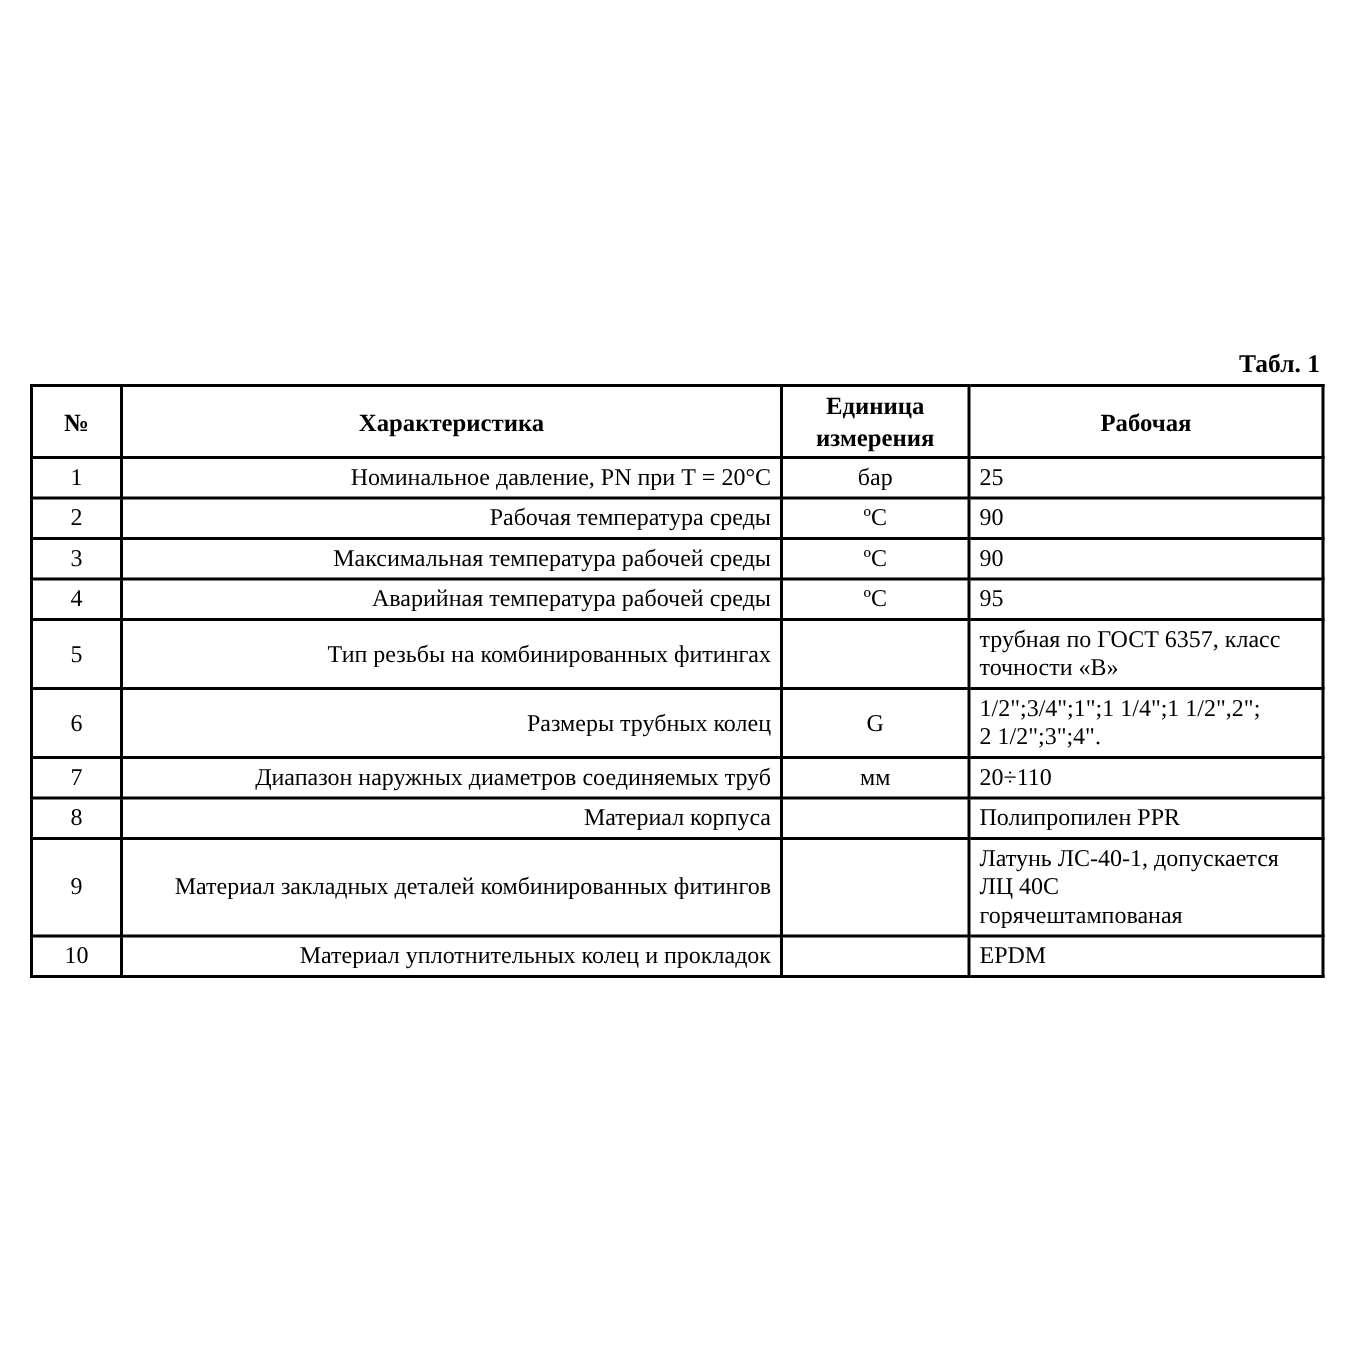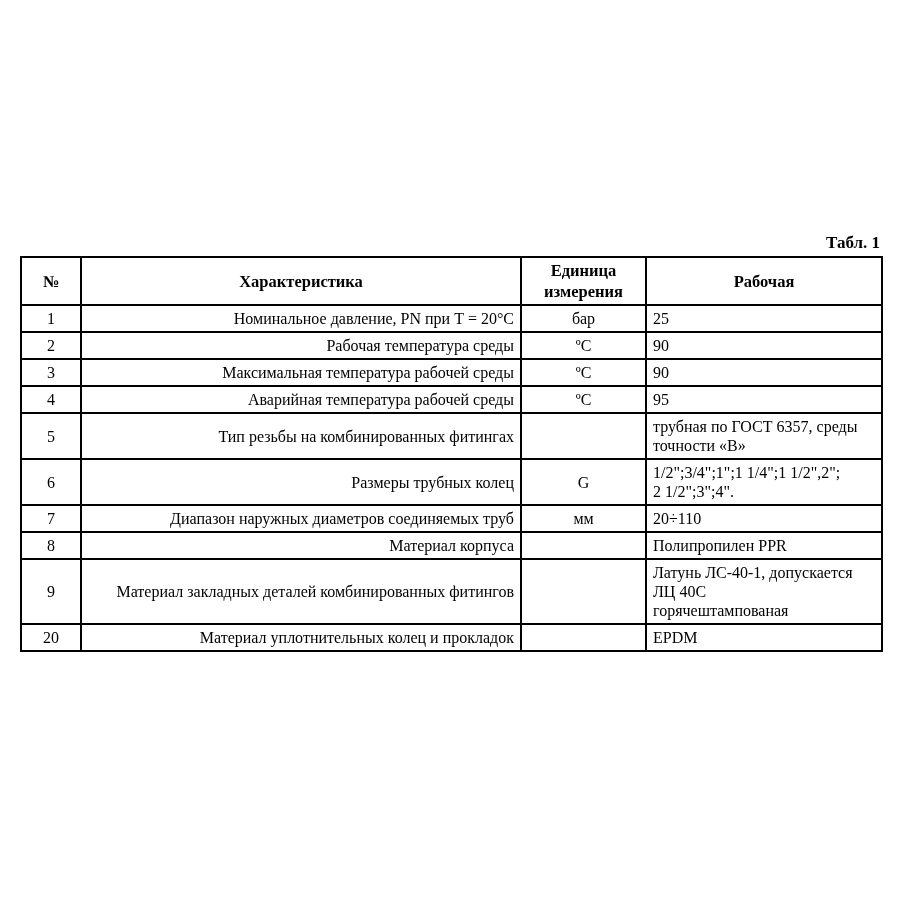--- a/index.html
+++ b/index.html
@@ -118,21 +118,21 @@
         <tr class="row-single">
           <td class="cell-num">4</td>
           <td class="cell-char">Аварийная температура рабочей среды</td>
           <td class="cell-unit">ºС</td>
           <td class="cell-val">95</td>
         </tr>
         <tr>
           <td class="cell-num">5</td>
           <td class="cell-char">Тип резьбы  на комбинированных фитингах</td>
           <td class="cell-unit"></td>
-          <td class="cell-val">трубная по ГОСТ 6357, среды
+          <td class="cell-val">трубная по ГОСТ 6357, класс
 точности «В»</td>
         </tr>
         <tr>
           <td class="cell-num">6</td>
           <td class="cell-char">Размеры трубных колец</td>
           <td class="cell-unit">G</td>
           <td class="cell-val">1/2";3/4";1";1 1/4";1 1/2",2";
 2 1/2";3";4".</td>
         </tr>
         <tr class="row-single">
@@ -149,21 +149,21 @@
         </tr>
         <tr>
           <td class="cell-num">9</td>
           <td class="cell-char">Материал закладных деталей комбинированных фитингов</td>
           <td class="cell-unit"></td>
           <td class="cell-val">Латунь ЛС-40-1, допускается
 ЛЦ 40С
 горячештампованая</td>
         </tr>
         <tr class="row-single">
-          <td class="cell-num">20</td>
+          <td class="cell-num">10</td>
           <td class="cell-char">Материал уплотнительных колец  и  прокладок</td>
           <td class="cell-unit"></td>
           <td class="cell-val">EPDM</td>
         </tr>
       </tbody>
     </table>
   </div>
 </div>
 
 </body></html>

